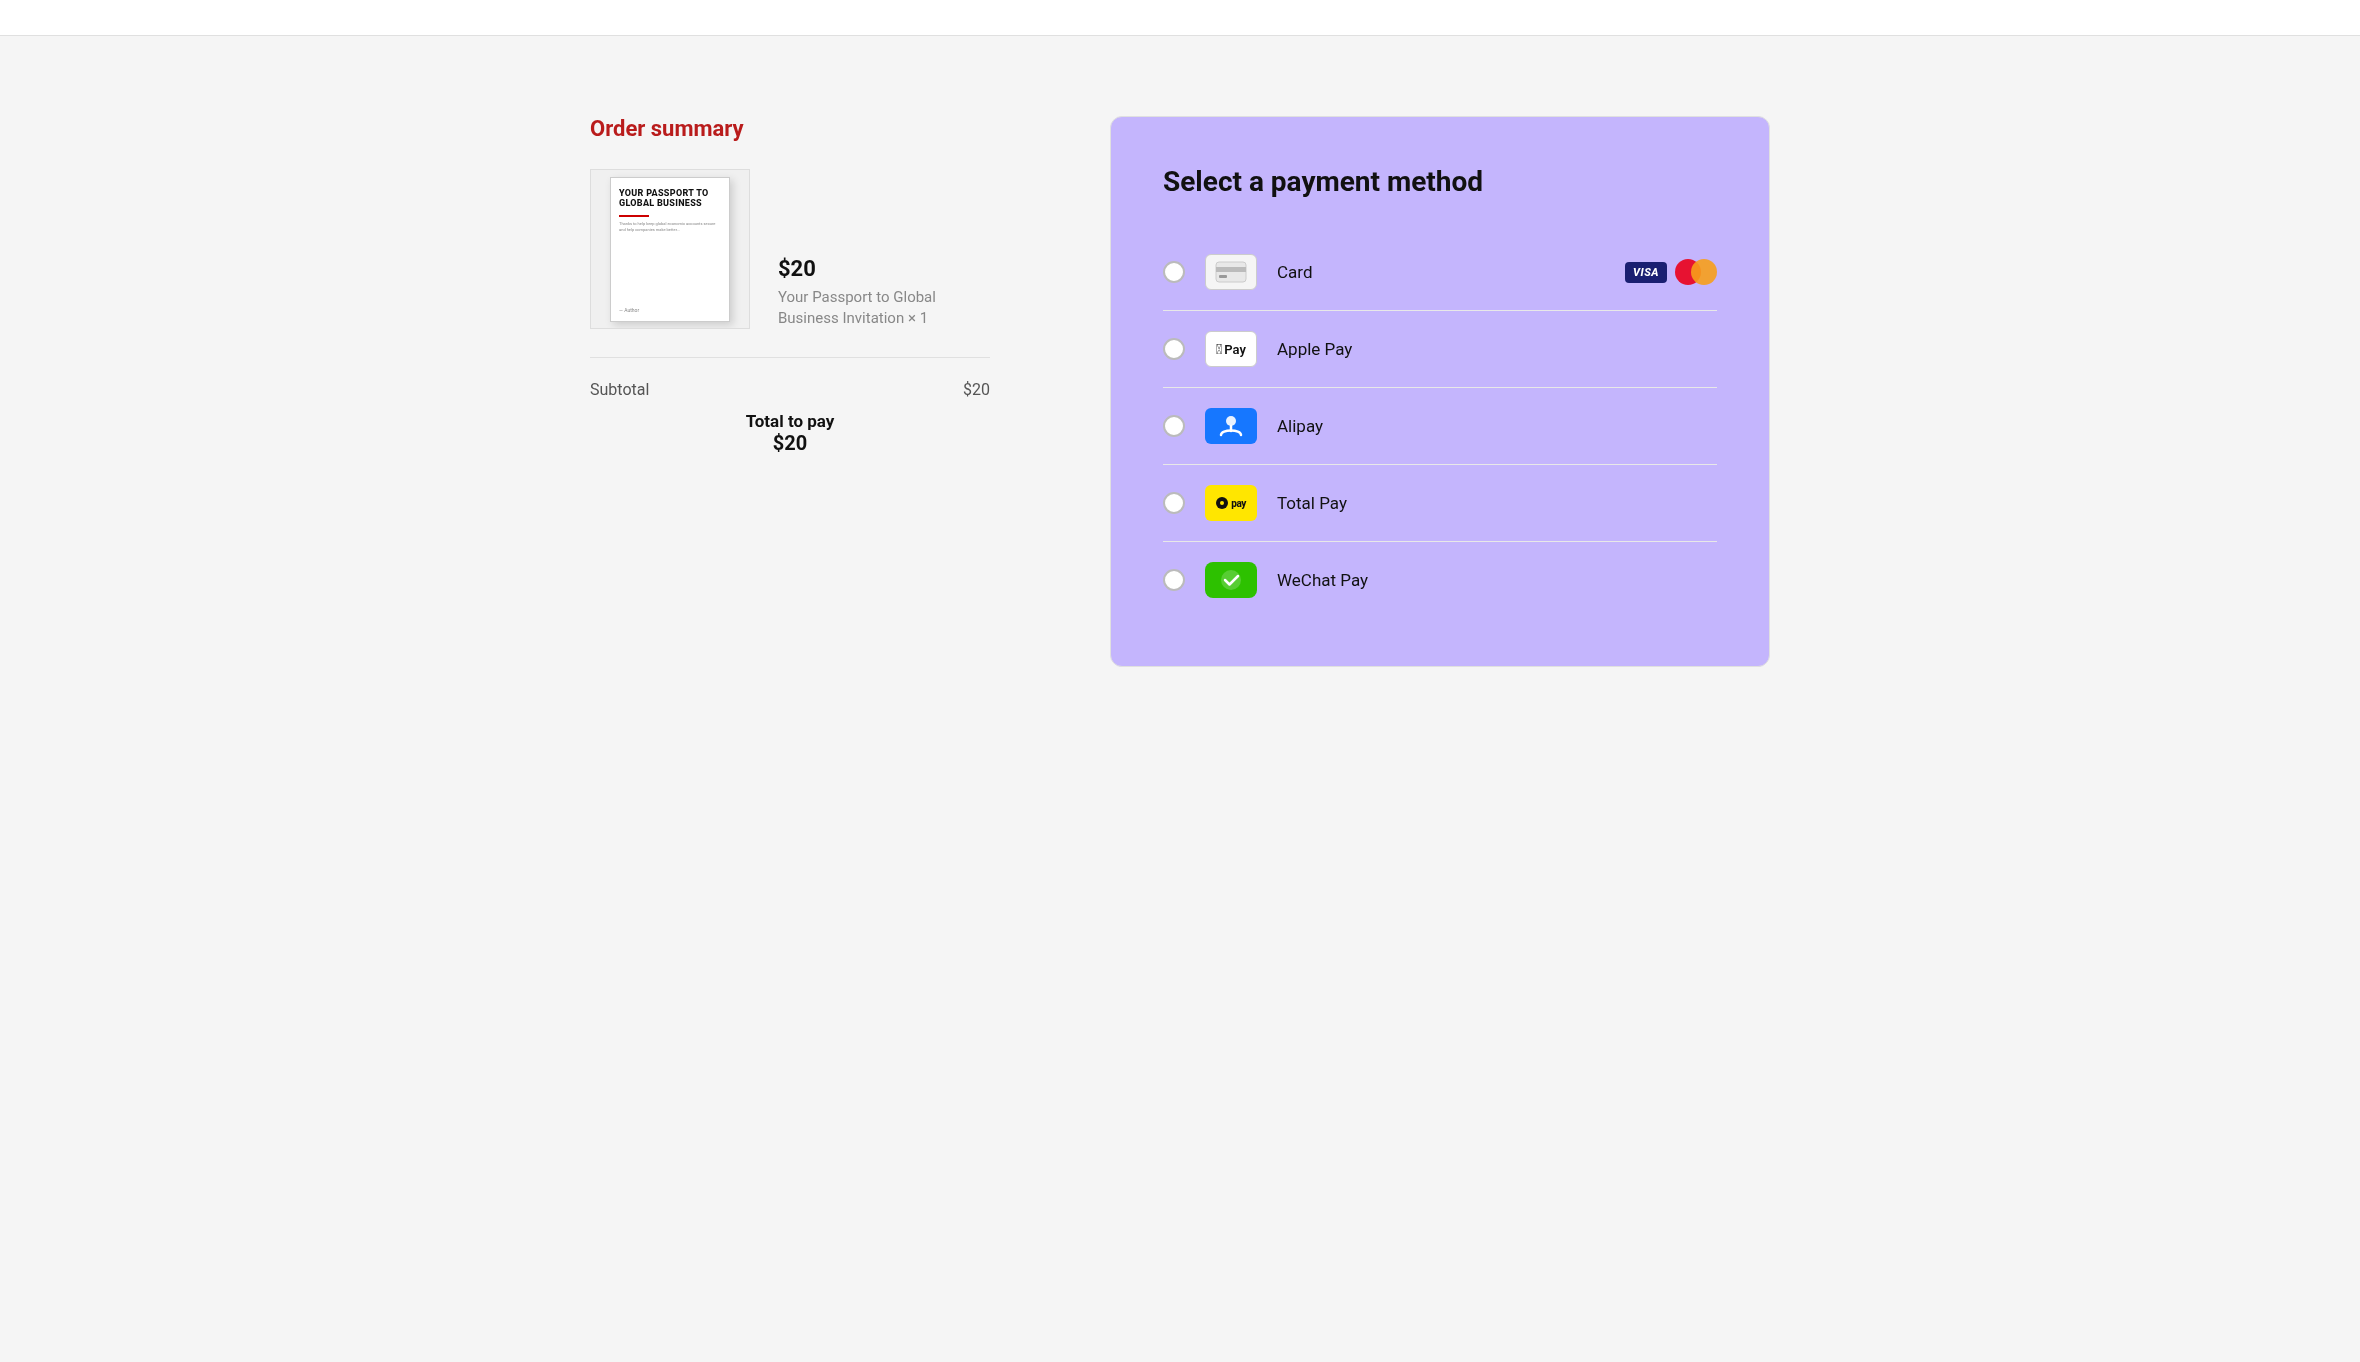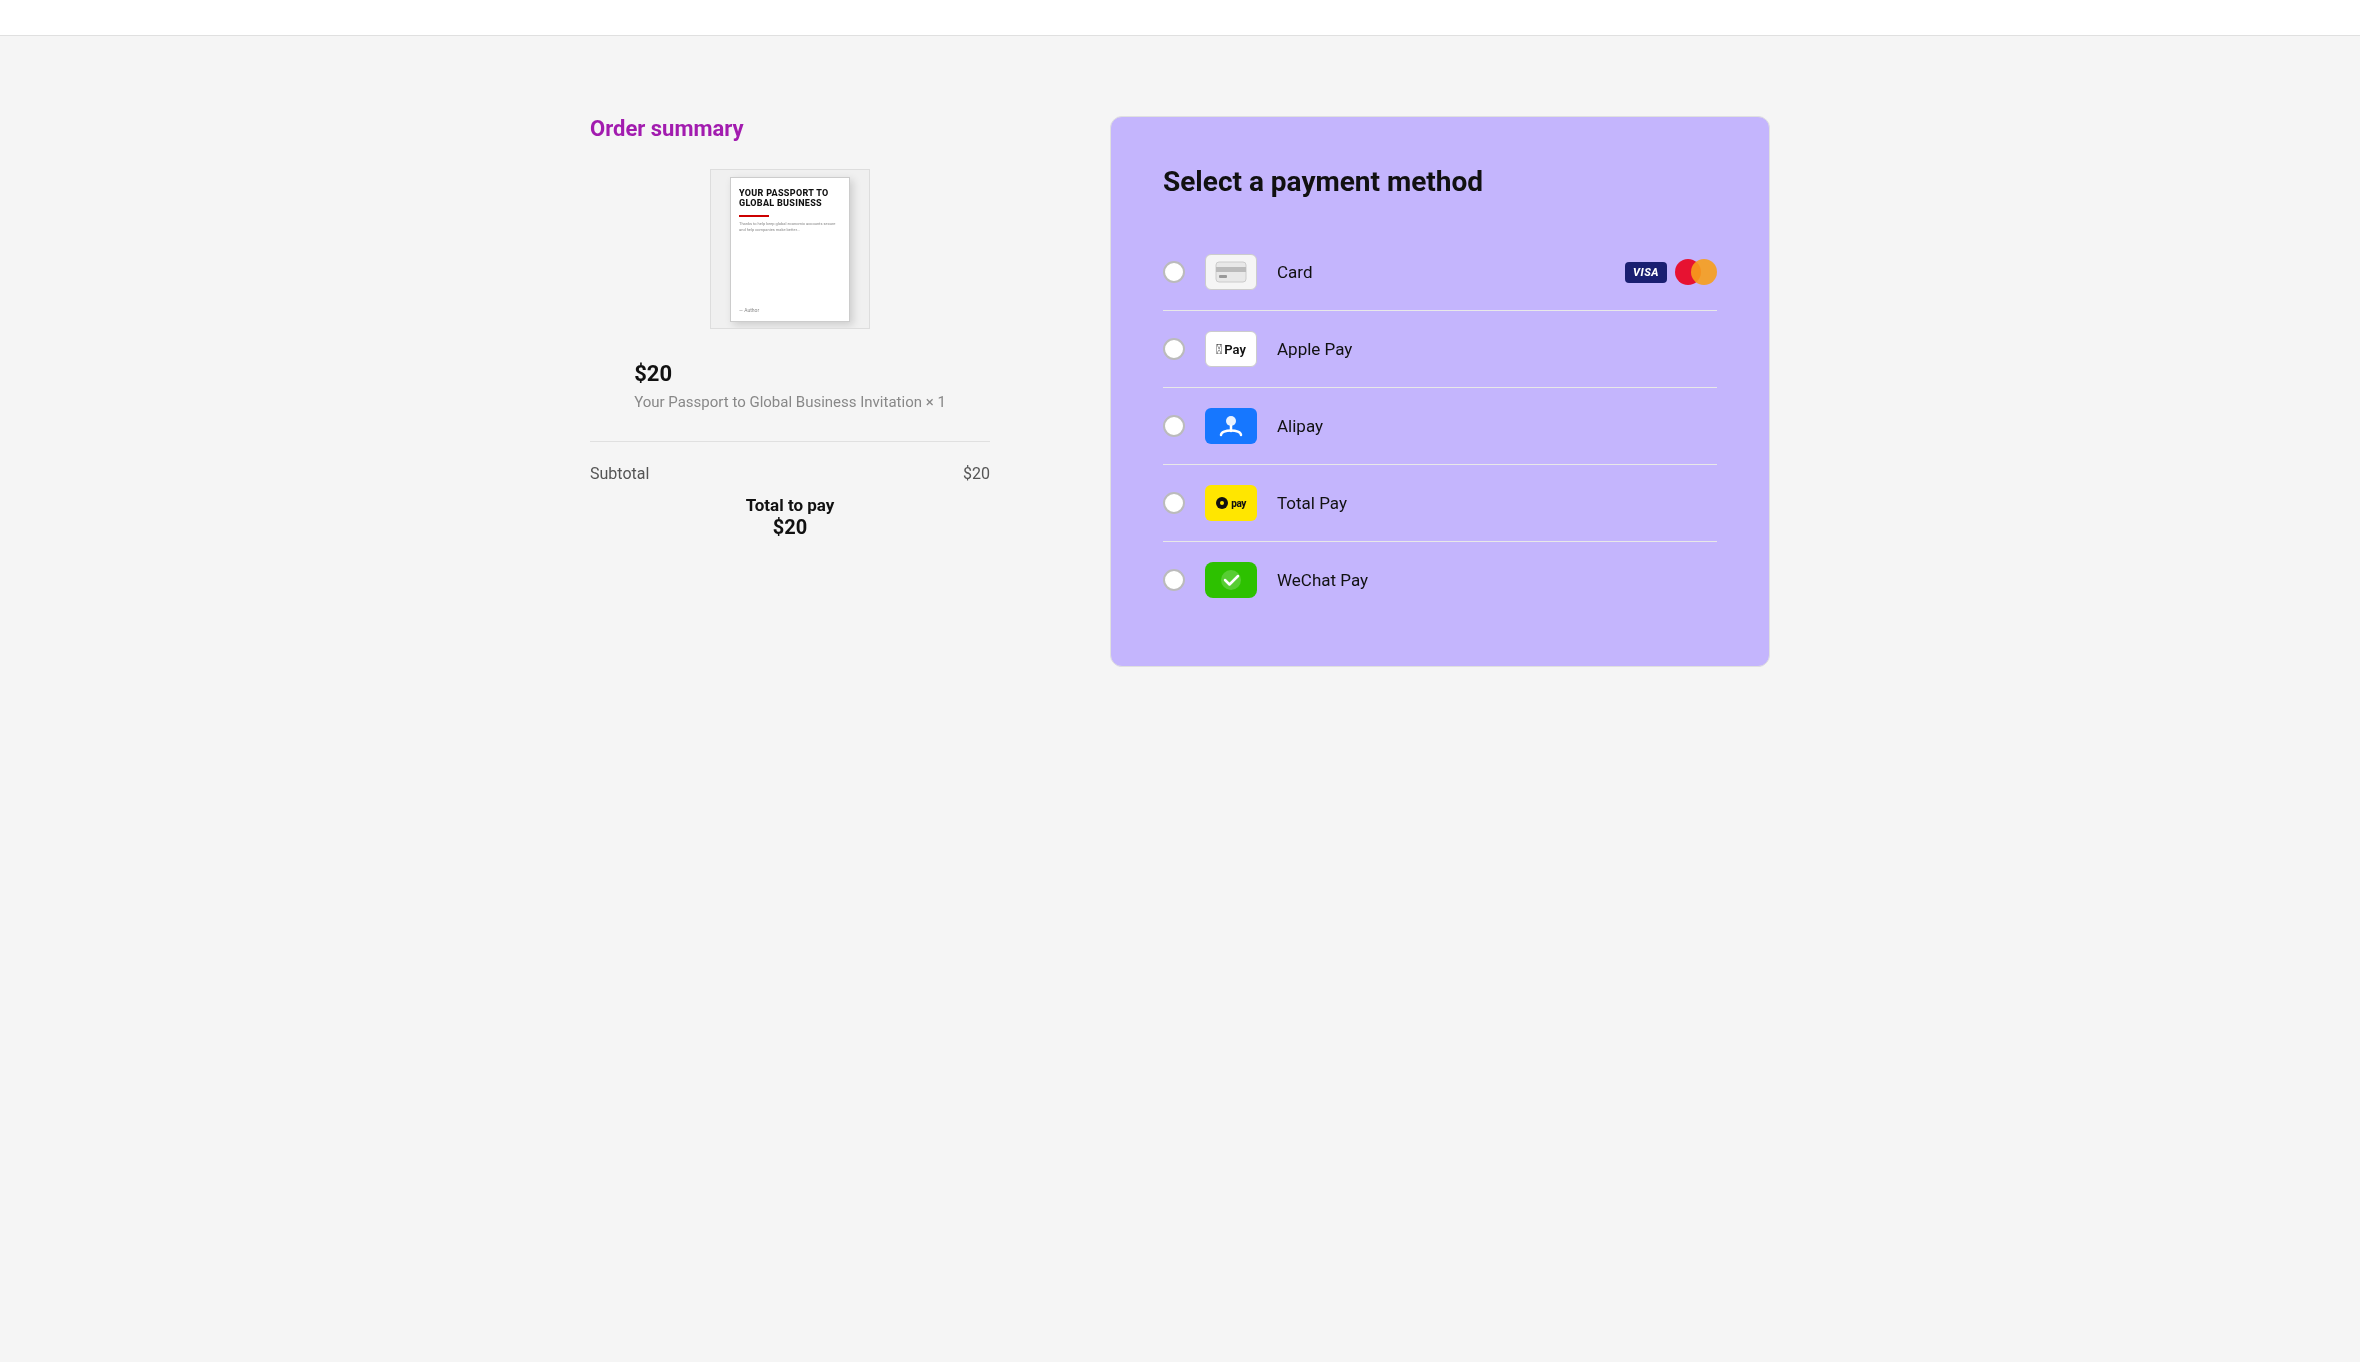--- a/index.html
+++ b/index.html
@@ -35,28 +35,28 @@
 
     
     .order-summary {
       width: 400px;
       flex-shrink: 0;
     }
 
     .order-summary-title {
       font-size: 22px;
       font-weight: 700;
-      color: #a21caf;
+      color: #b91c1c;
       margin-bottom: 28px;
     }
 
     .product-row {
       display: flex;
-      flex-direction: column;
-      align-items: center;
+      flex-direction: row;
+      align-items: flex-end;
       gap: 28px;
       margin-bottom: 28px;
     }
 
     .product-image {
       width: 160px;
       height: 160px;
       background: #f0f0f0;
       border: 1px solid #ddd;
       flex-shrink: 0;

